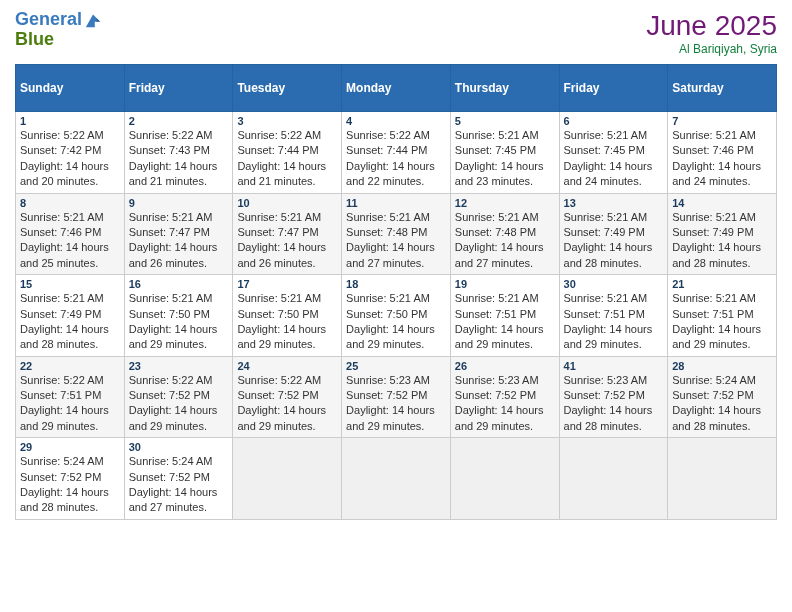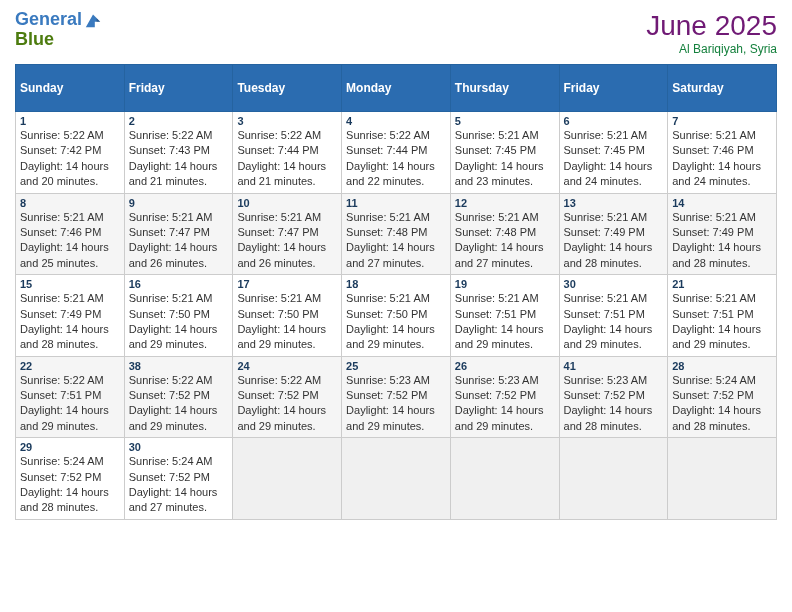--- a/index.html
+++ b/index.html
@@ -309,21 +309,21 @@
         <tr>
           <td>
         <span class="day-number">22</span>
         <div class="day-info">
           Sunrise: 5:22 AM<br>
           Sunset: 7:51 PM<br>
           Daylight: 14 hours and 29 minutes.
         </div>
       </td>
           <td>
-        <span class="day-number">38</span>
+        <span class="day-number">23</span>
         <div class="day-info">
           Sunrise: 5:22 AM<br>
           Sunset: 7:52 PM<br>
           Daylight: 14 hours and 29 minutes.
         </div>
       </td>
           <td>
         <span class="day-number">24</span>
         <div class="day-info">
           Sunrise: 5:22 AM<br>

